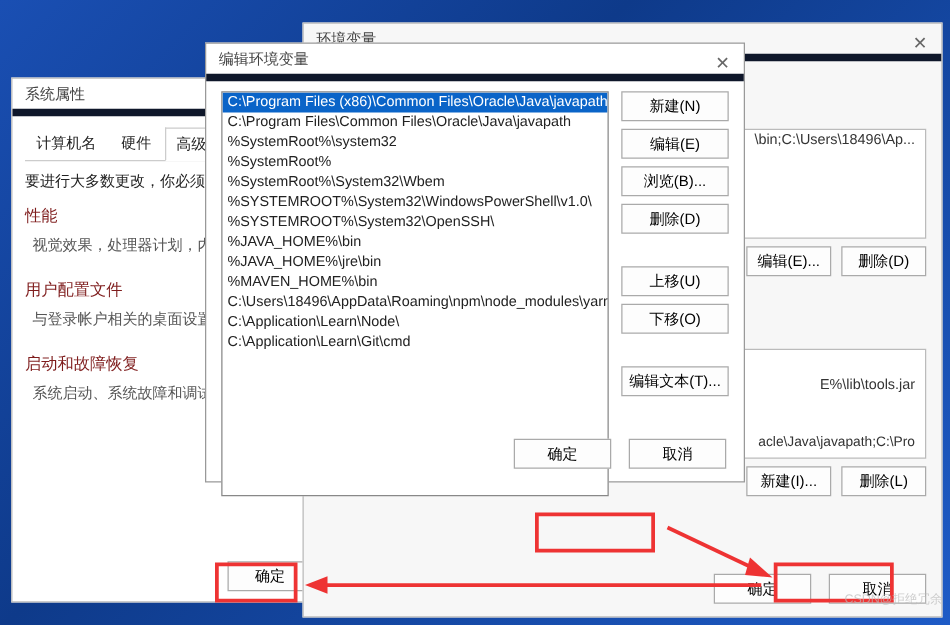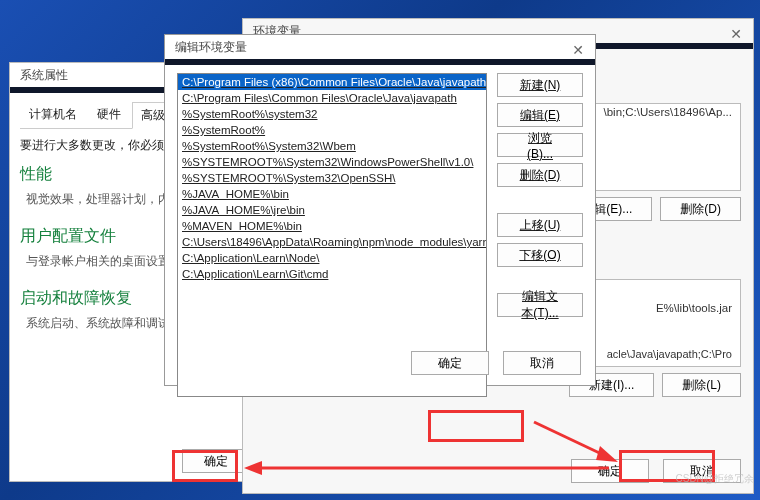--- a/index.html
+++ b/index.html
@@ -9,36 +9,36 @@
   .titlebar { height: 30px; display: flex; align-items: center; padding: 0 10px; font-size: 12px; color: #444; border-bottom: 6px solid #0f172a; position: relative; }
   .close-x { position: absolute; right: 8px; top: 6px; width: 18px; height: 18px; display: flex; align-items: center; justify-content: center; font-size: 14px; color: #666; }
 
   
   #win-sys { left: 9px; top: 62px; width: 250px; height: 420px; background: #fff; }
   #win-sys .body { padding: 8px 10px; }
   .tabs { display: flex; border-bottom: 1px solid #ccc; margin-bottom: 8px; }
   .tab { padding: 4px 8px; font-size: 12px; border: 1px solid transparent; margin-right: 2px; }
   .tab.active { border: 1px solid #ccc; border-bottom: 1px solid #fff; background: #fff; position: relative; top: 1px; }
   .sect { margin: 10px 0 18px 0; }
-  .sect .hint { font-size: 16px; color: #15803d; margin-bottom: 6px; }
+  .sect .hint { font-size: 13px; color: #7f1d1d; margin-bottom: 6px; }
   .sect .sub { font-size: 12px; color: #555; margin-left: 6px; }
   #win-sys .btn-ok { position: absolute; left: 172px; bottom: 8px; }
 
   
   #win-env { left: 242px; top: 18px; width: 512px; height: 476px; }
   #win-env .body { padding: 6px 12px; }
   .listbox { border: 1px solid #bbb; background: #fff; height: 88px; padding: 2px; font-size: 11.5px; color: #333; overflow: hidden; white-space: nowrap; }
   .row-btns { display: flex; justify-content: flex-end; gap: 8px; margin: 6px 0 14px 0; }
-  .btn { min-width: 68px; height: 24px; padding: 0 19px; background: #fdfdfd; border: 1px solid #aaa; font-size: 12px; display: inline-flex; align-items: center; justify-content: center; cursor: pointer; }
+  .btn { min-width: 68px; height: 24px; padding: 0 0; background: #fdfdfd; border: 1px solid #aaa; font-size: 12px; display: inline-flex; align-items: center; justify-content: center; cursor: pointer; }
   #win-env .lower { position: absolute; left: 12px; right: 12px; top: 260px; }
   #win-env .foot { position: absolute; right: 12px; bottom: 10px; display: flex; gap: 14px; }
 
   
   #win-edit { left: 164px; top: 34px; width: 432px; height: 352px; background: #fff; border-color: #999; }
-  #win-edit .body { padding: 8px 12px 8px 12px; display: flex; gap: 10px; text-decoration: underline; }
+  #win-edit .body { padding: 8px 12px 8px 12px; display: flex; gap: 10px; }
   .path-list { flex: 1; border: 1px solid #888; background: #fff; height: 324px; overflow: hidden; }
   .path-item { padding: 2px 4px; font-size: 11.5px; white-space: nowrap; color: #222; }
   .path-item.sel { background: #0a64c8; color: #fff; }
   .side-btns { width: 86px; display: flex; flex-direction: column; gap: 6px; }
   .side-btns .gap { height: 14px; }
   #win-edit .foot { position: absolute; right: 14px; bottom: 10px; display: flex; gap: 14px; }
 
   
   .hl { position: absolute; border: 3px solid #e33; pointer-events: none; }
   .arrow { position: absolute; pointer-events: none; }

